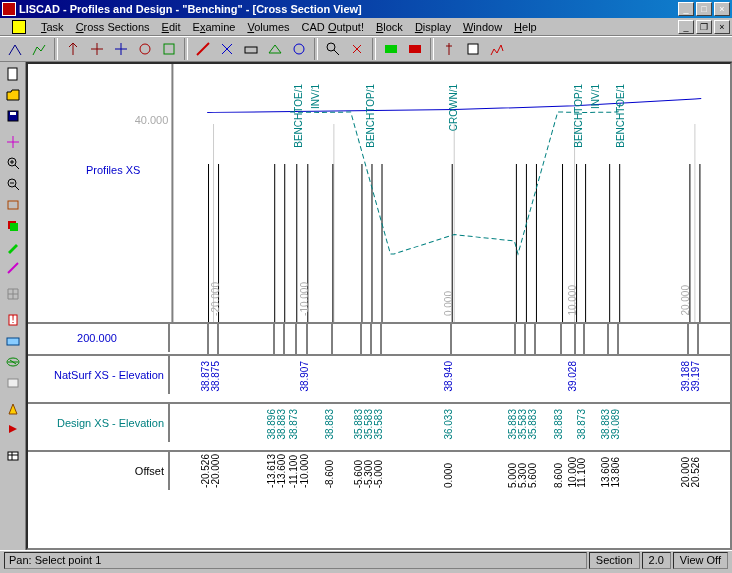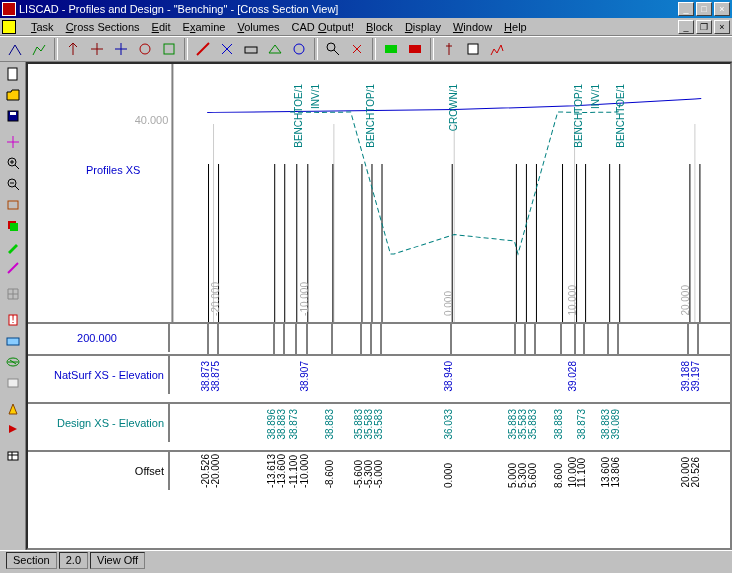--- a/index.html
+++ b/index.html
@@ -1,22 +1,22 @@
 <!DOCTYPE html>
 <html><head>
 <meta charset="utf-8">
 <style>
 *{box-sizing:border-box;margin:0;padding:0;font-family:"MS Sans Serif",Tahoma,sans-serif;font-size:11px}
 body{background:#c0c0c0;width:732px;height:573px;overflow:hidden}
 .titlebar{background:linear-gradient(to right,#000080,#1084d0);height:18px;display:flex;align-items:center;color:#fff;padding:0 2px}
 .titlebar .icon{width:14px;height:14px;background:#b00;border:1px solid #fff;margin-right:3px}
-.titlebar .t{flex:1;font-weight:normal}
+.titlebar .t{flex:1;font-weight:bold}
 .ctrls{display:flex;gap:2px}
 .cb{width:16px;height:14px;background:#c0c0c0;border:1px solid #fff;border-right-color:#404040;border-bottom-color:#404040;font-size:9px;text-align:center;line-height:12px;font-family:Marlett,Arial}
-.menubar{background:#c0c0c0;height:18px;display:flex;align-items:center;padding:0 2px;gap:4px;border-bottom:1px solid #808080;position:relative}
+.menubar{background:#c0c0c0;height:18px;display:flex;align-items:center;padding:0 12px;gap:4px;border-bottom:1px solid #808080;position:relative}
 .menubar .licon{width:14px;height:14px;background:#ff0;border:1px solid #000;margin-right:6px}
 .mi{padding:1px 5px}
 .mi u{text-decoration:underline}
 .mdictrls{position:absolute;right:2px;display:flex;gap:2px}
 .toolbar{background:#c0c0c0;height:26px;border-top:1px solid #fff;border-bottom:1px solid #808080;display:flex;align-items:center;padding:0 4px;gap:2px}
 .tb{width:22px;height:22px;border:1px solid #c0c0c0;display:flex;align-items:center;justify-content:center}
 .sep{width:4px;height:22px;border-left:1px solid #808080;border-right:1px solid #fff;margin:0 2px}
 .main{display:flex;height:488px}
 .ltb{width:26px;background:#c0c0c0;border-right:1px solid #808080;display:flex;flex-direction:column;align-items:center;padding-top:2px;gap:1px}
 .lb{width:20px;height:20px;border:1px solid #c0c0c0;display:flex;align-items:center;justify-content:center}
@@ -433,16 +433,17 @@
           <div class="vtxt ds" style="left: 525px; bottom: 2px;">38.883</div>
           <div class="vtxt ds" style="left: 548px; bottom: 2px;">38.873</div>
           <div class="vtxt ds" style="left: 572px; bottom: 2px;">38.883</div>
           <div class="vtxt ds" style="left: 582px; bottom: 2px;">39.089</div>
         </div>
     </div>
   </div>
 </div>
 
 <div class="status">
+  <div class="sleft">Pan: Select point 1</div>
   <div class="scell">Section</div>
   <div class="scell">2.0</div>
   <div class="scell">View Off</div>
 </div>
 
 </body></html>

